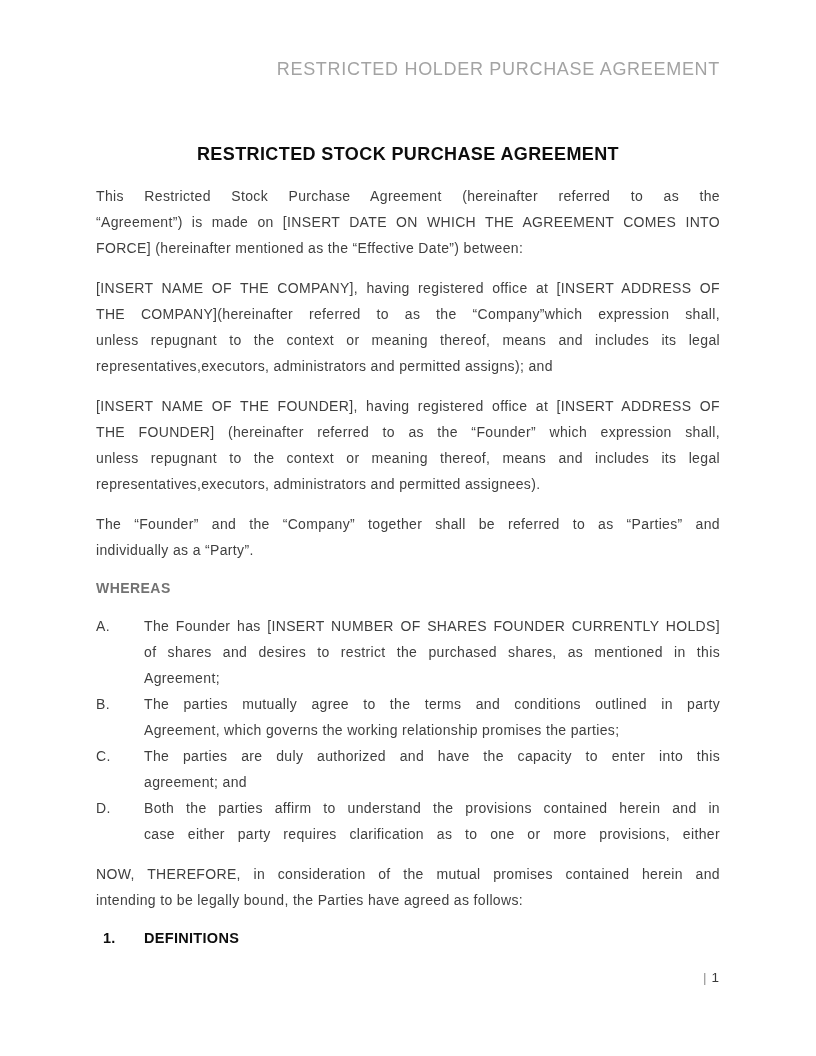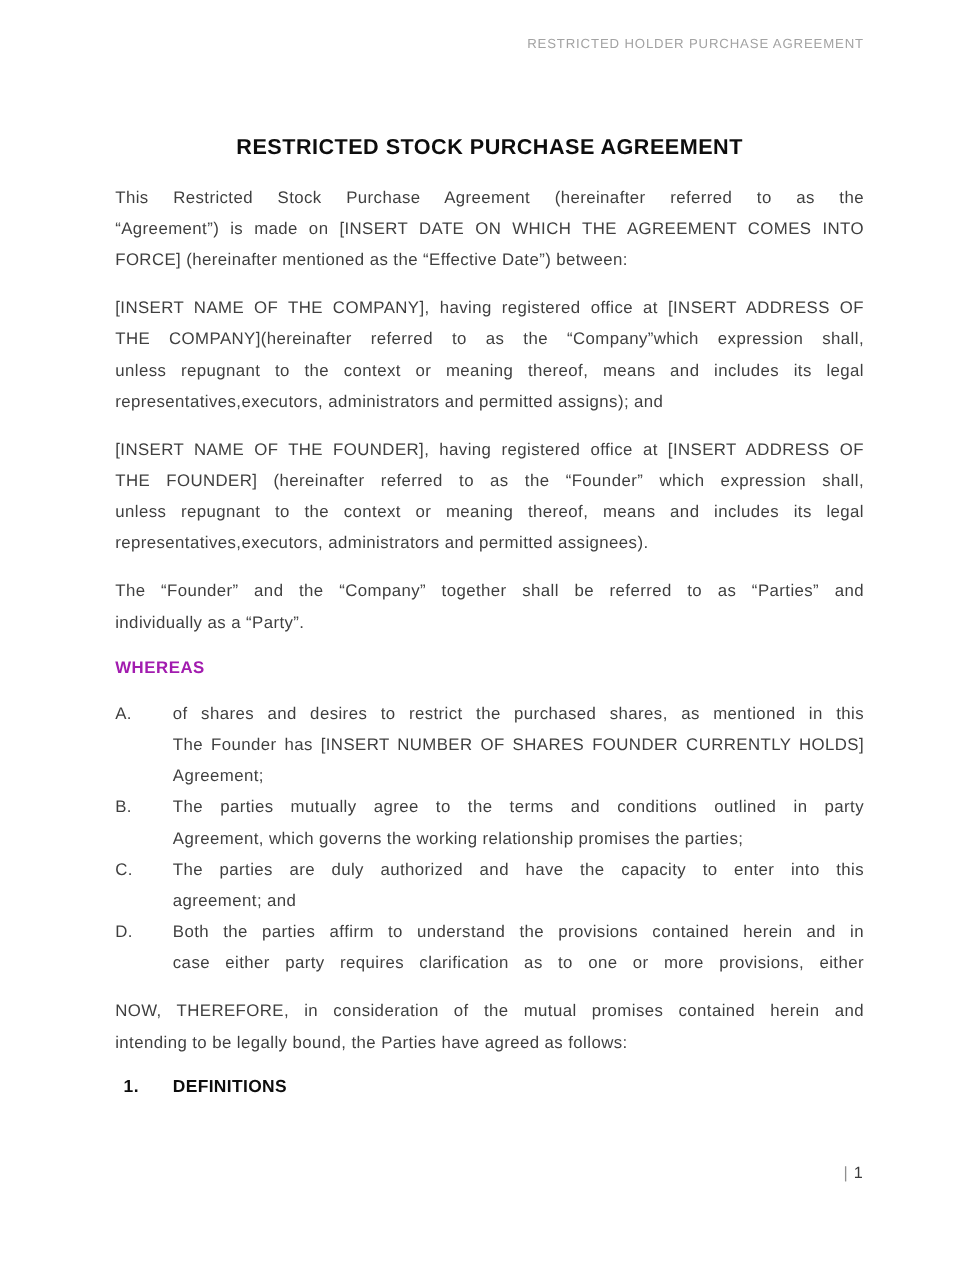--- a/index.html
+++ b/index.html
@@ -14,24 +14,24 @@
     color: #3f3f3f;
     overflow: hidden;
   }
   .content {
     position: absolute;
     left: 96px;
     top: 0;
     width: 624px;
   }
   .doc-header {
-    margin-top: 29px;
+    margin-top: 61px;
     text-align: right;
     color: #a3a3a3;
-    font-size: 11px;
+    font-size: 18px;
     line-height: 16px;
     letter-spacing: 0.7px;
   }
   .doc-title {
     margin-top: 64px;
     text-align: center;
     font-size: 18px;
     font-weight: 700;
     line-height: 26px;
     color: #0d0d0d;
@@ -46,21 +46,21 @@
     margin: 14px 0 12px 0;
     font-size: 14px;
     line-height: 26px;
     letter-spacing: 0.35px;
   }
   .para.first { margin-top: 16px; }
   .jline { text-align: justify; text-align-last: justify; }
   .jline.jlast { text-align-last: left; }
   .whereas {
     font-weight: 700;
-    color: #a21caf;
+    color: #737373;
     font-size: 14px;
     line-height: 26px;
     letter-spacing: 0.45px;
     margin: 0 0 12px 0;
   }
   .recitals { margin: 0 0 12px 0; }
   .recital {
     display: grid;
     grid-template-columns: 48px 1fr;
     font-size: 14px;
@@ -124,22 +124,22 @@
         <div class="jline jlast">individually as a “Party”.</div>
       </div>
 
     <div class="whereas">WHEREAS</div>
 
     <div class="recitals">
 
       <div class="recital">
         <span class="recital-marker">A.</span>
         <div class="recital-text">
+            <div class="jline">The Founder has [INSERT NUMBER OF SHARES FOUNDER CURRENTLY HOLDS]</div>
             <div class="jline">of shares and desires to restrict the purchased shares, as mentioned in this</div>
-            <div class="jline">The Founder has [INSERT NUMBER OF SHARES FOUNDER CURRENTLY HOLDS]</div>
             <div class="jline jlast">Agreement;</div>
           </div>
       </div>
 
       <div class="recital">
         <span class="recital-marker">B.</span>
         <div class="recital-text">
             <div class="jline">The parties mutually agree to the terms and conditions outlined in party</div>
             <div class="jline jlast">Agreement, which governs the working relationship promises the parties;</div>
           </div>

